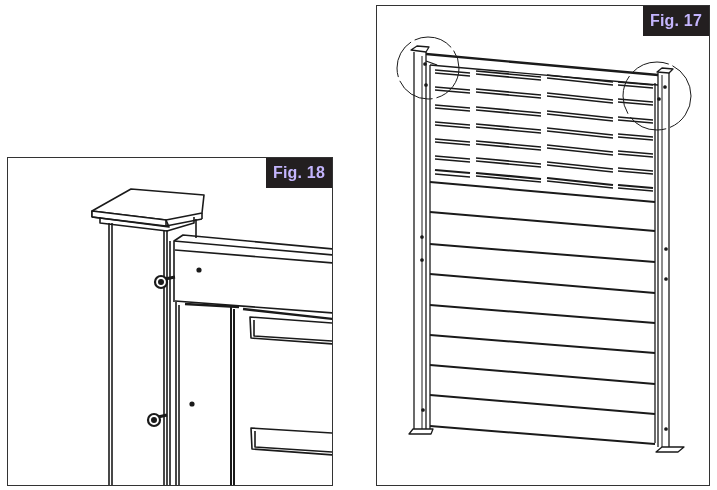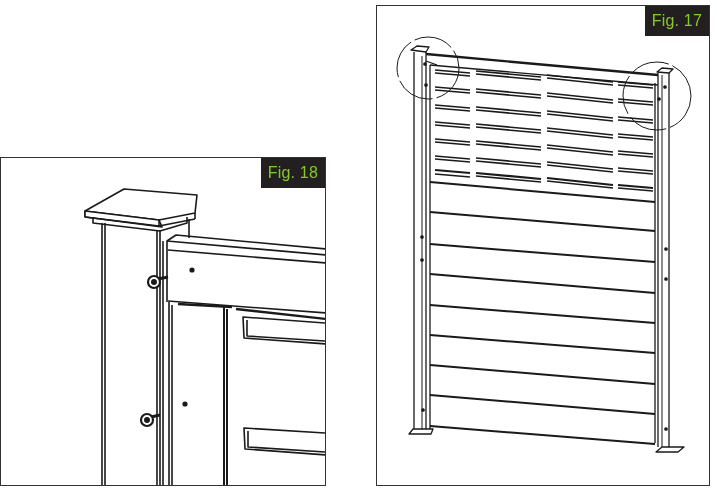--- a/index.html
+++ b/index.html
@@ -1,24 +1,24 @@
 <!DOCTYPE html>
 <html><head>
 <meta charset="utf-8">
 <style>
   html, body { margin: 0; padding: 0; background: #ffffff; }
   body { width: 717px; height: 490px; position: relative; overflow: hidden; font-family: "Liberation Sans", sans-serif; }
   .panel { position: absolute; border: 1.5px solid #333333; background: #ffffff; box-sizing: border-box; overflow: hidden; }
-  .fig-label { position: absolute; top: 0; right: 0; background: #231f20; color: #84cc16; font-family: "Liberation Sans", sans-serif; font-size: 16px; font-weight: 400; line-height: 30px; height: 30px; padding: 0 7px; letter-spacing: 0.2px; }
+  .fig-label { position: absolute; top: 0; right: 0; background: #231f20; color: #c4b5fd; font-family: "Liberation Sans", sans-serif; font-size: 16px; font-weight: 700; line-height: 30px; height: 30px; padding: 0 7px; letter-spacing: 0.2px; }
   svg { position: absolute; left: 0; top: 0; }
 </style>
 </head>
 <body>
 
-<div class="panel" style="left:0; top:157px; width:326px; height:329px;">
+<div class="panel" style="left:7px; top:157px; width:326px; height:329px;">
   <svg width="326" height="329" viewBox="9 157 326 329">
     <g fill="none" stroke="#1a1a1a" stroke-width="1.6" stroke-linejoin="round">
 
       <polygon points="93,210 132,188 205,194 203,212 167,219" fill="#ffffff"></polygon>
       <line x1="93" y1="210" x2="93" y2="216"></line>
       <polygon points="93,216 93,210 167,219 170,226" fill="#ffffff"></polygon>
       <line x1="203" y1="212" x2="203" y2="218"></line>
       <line x1="167" y1="219" x2="167" y2="225"></line>
       <polyline points="93,216 167,225 203,218"></polyline>
 

